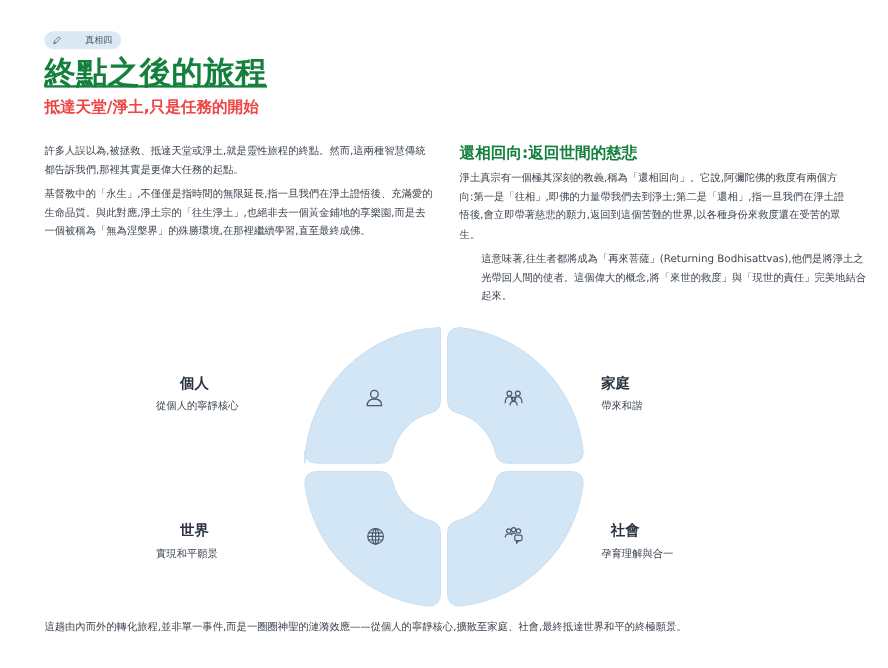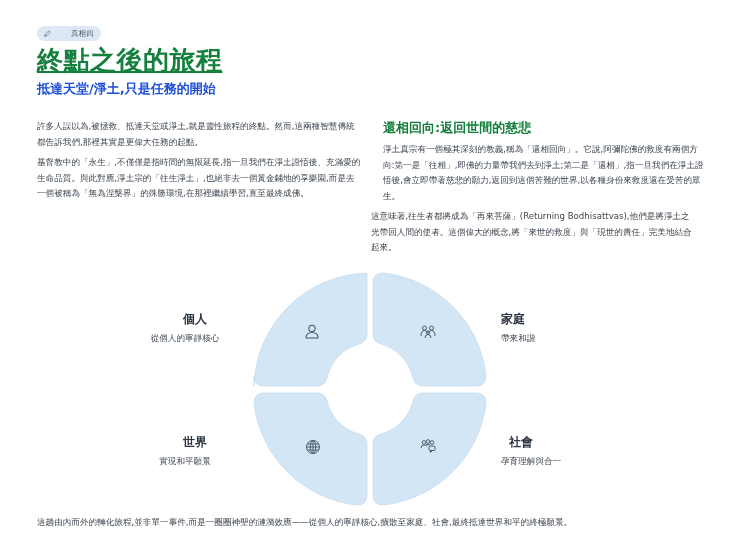--- a/index.html
+++ b/index.html
@@ -14,38 +14,38 @@
     display:flex; align-items:center; gap:20px;
     font-size:7.5px; color:#4a5866;
   }
   .badge svg { width:7px; height:7px; }
   .title {
     position:absolute; left:37px; top:43px; margin:0;
     font-size:26px; font-weight:bold; color:#15803d; letter-spacing:0.5px;text-decoration:underline;
   }
   .subtitle {
     position:absolute; left:37px; top:80px; margin:0;
-    font-size:13px; font-weight:bold; color:#1d4ed8;
+    font-size:13px; font-weight:bold; color:#ef4444;
   }
   .para {
     position:absolute; margin:0;
     font-size:8.6px; line-height:15.5px; color:#3d4650;
   }
   .h2 {
     position:absolute; left:383px; top:119px; margin:0;
     font-size:13px; font-weight:bold; color:#15803d;
   }
   .diagram { position:absolute; left:0; top:0; }
   .label-title {
     position:absolute; font-size:12px; font-weight:bold; color:#2b3440; margin:0;
   }
   .label-sub {
     position:absolute; font-size:8.6px; color:#3d4650; margin:0;
   }
-  .right { text-align:center; }
+  .right { text-align:left; }
   .footer {
     position:absolute; left:37px; top:517px; margin:0;
     font-size:8.6px; color:#3d4650;
   }
 </style>
 </head>
 <body>
 
 <div class="badge">
   <svg viewBox="0 0 10 10" fill="none" stroke="#5a6978" stroke-width="1">
@@ -56,21 +56,21 @@
 </div>
 
 <h1 class="title">終點之後的旅程</h1>
 <h2 class="subtitle">抵達天堂/淨土,只是任務的開始</h2>
 
 <p class="para" style="left:37px; top:119px; width:325px;">許多人誤以為,被拯救、抵達天堂或淨土,就是靈性旅程的終點。然而,這兩種智慧傳統都告訴我們,那裡其實是更偉大任務的起點。</p>
 <p class="para" style="left:37px; top:155px; width:325px;">基督教中的「永生」,不僅僅是指時間的無限延長,指一旦我們在淨土證悟後、充滿愛的生命品質。與此對應,淨土宗的「往生淨土」,也絕非去一個黃金鋪地的享樂園,而是去一個被稱為「無為涅槃界」的殊勝環境,在那裡繼續學習,直至最終成佛。</p>
 
 <h3 class="h2">還相回向:返回世間的慈悲</h3>
 <p class="para" style="left:383px; top:142px; width:325px;">淨土真宗有一個極其深刻的教義,稱為「還相回向」。它說,阿彌陀佛的救度有兩個方向:第一是「往相」,即佛的力量帶我們去到淨土;第二是「還相」,指一旦我們在淨土證悟後,會立即帶著慈悲的願力,返回到這個苦難的世界,以各種身份來救度還在受苦的眾生。</p>
-<p class="para" style="left:371px; top:209px; width:325px;">這意味著,往生者都將成為「再來菩薩」(Returning Bodhisattvas),他們是將淨土之光帶回人間的使者。這個偉大的概念,將「來世的救度」與「現世的責任」完美地結合起來。</p>
+<p class="para" style="left:401px; top:209px; width:325px;">這意味著,往生者都將成為「再來菩薩」(Returning Bodhisattvas),他們是將淨土之光帶回人間的使者。這個偉大的概念,將「來世的救度」與「現世的責任」完美地結合起來。</p>
 
 <svg class="diagram" width="740" height="557">
   <defs>
     <clipPath id="ring">
       <path d="M370 273 A116 116 0 1 1 369.99 273 Z M370 344 A45 45 0 1 0 370.01 344 Z" fill-rule="evenodd" clip-rule="evenodd"></path>
     </clipPath>
   </defs>
   <g fill="#d3e6f6" stroke="#c6dcf0" stroke-width="0.8">
 
     <path d="M254 386 L254 386 A116 116 0 0 1 367 273 L367 273

